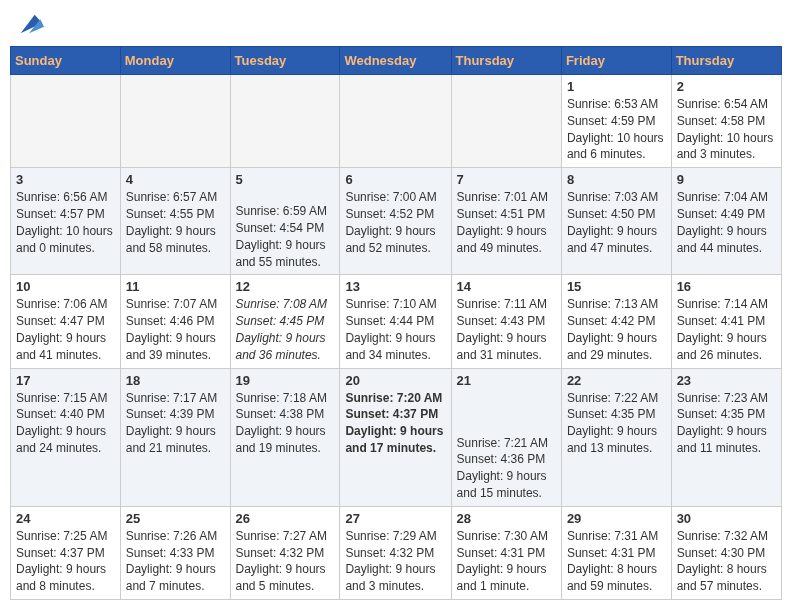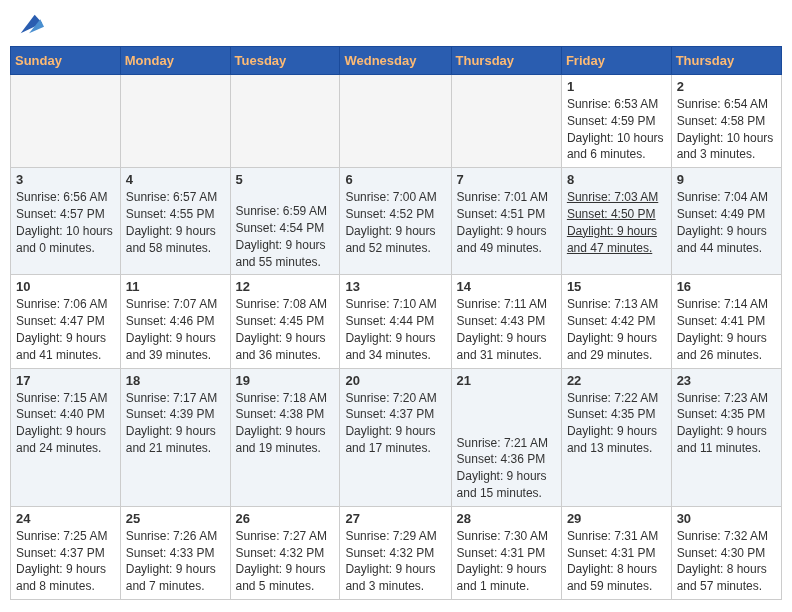--- a/index.html
+++ b/index.html
@@ -173,21 +173,21 @@
 Daylight: 9 hours and 52 minutes.</div>
         </td>
         <td>
           <span class="day-number">7</span>
           <div class="day-info" style="white-space: pre-line;">Sunrise: 7:01 AM
 Sunset: 4:51 PM
 Daylight: 9 hours and 49 minutes.</div>
         </td>
         <td>
           <span class="day-number">8</span>
-          <div class="day-info" style="white-space: pre-line; text-decoration: underline;">Sunrise: 7:03 AM
+          <div class="day-info" style="white-space: pre-line;">Sunrise: 7:03 AM
 Sunset: 4:50 PM
 Daylight: 9 hours and 47 minutes.</div>
         </td>
         <td>
           <span class="day-number">9</span>
           <div class="day-info" style="white-space: pre-line;">Sunrise: 7:04 AM
 Sunset: 4:49 PM
 Daylight: 9 hours and 44 minutes.</div>
         </td>
       </tr>
@@ -199,21 +199,21 @@
 Daylight: 9 hours and 41 minutes.</div>
         </td>
         <td>
           <span class="day-number">11</span>
           <div class="day-info" style="white-space: pre-line;">Sunrise: 7:07 AM
 Sunset: 4:46 PM
 Daylight: 9 hours and 39 minutes.</div>
         </td>
         <td>
           <span class="day-number">12</span>
-          <div class="day-info" style="white-space: pre-line;">Sunrise: 7:08 AM
+          <div class="day-info" style="white-space: pre-line; font-style: italic;">Sunrise: 7:08 AM
 Sunset: 4:45 PM
 Daylight: 9 hours and 36 minutes.</div>
         </td>
         <td>
           <span class="day-number">13</span>
           <div class="day-info" style="white-space: pre-line;">Sunrise: 7:10 AM
 Sunset: 4:44 PM
 Daylight: 9 hours and 34 minutes.</div>
         </td>
         <td>
@@ -249,21 +249,21 @@
 Daylight: 9 hours and 21 minutes.</div>
         </td>
         <td>
           <span class="day-number">19</span>
           <div class="day-info" style="white-space: pre-line;">Sunrise: 7:18 AM
 Sunset: 4:38 PM
 Daylight: 9 hours and 19 minutes.</div>
         </td>
         <td>
           <span class="day-number">20</span>
-          <div class="day-info" style="white-space: pre-line;">Sunrise: 7:20 AM
+          <div class="day-info" style="white-space: pre-line; font-weight: bold;">Sunrise: 7:20 AM
 Sunset: 4:37 PM
 Daylight: 9 hours and 17 minutes.</div>
         </td>
         <td>
           <span class="day-number">21</span>
           <div class="day-info" style="white-space: pre-line; margin-top: 47px;">Sunrise: 7:21 AM
 Sunset: 4:36 PM
 Daylight: 9 hours and 15 minutes.</div>
         </td>
         <td>

